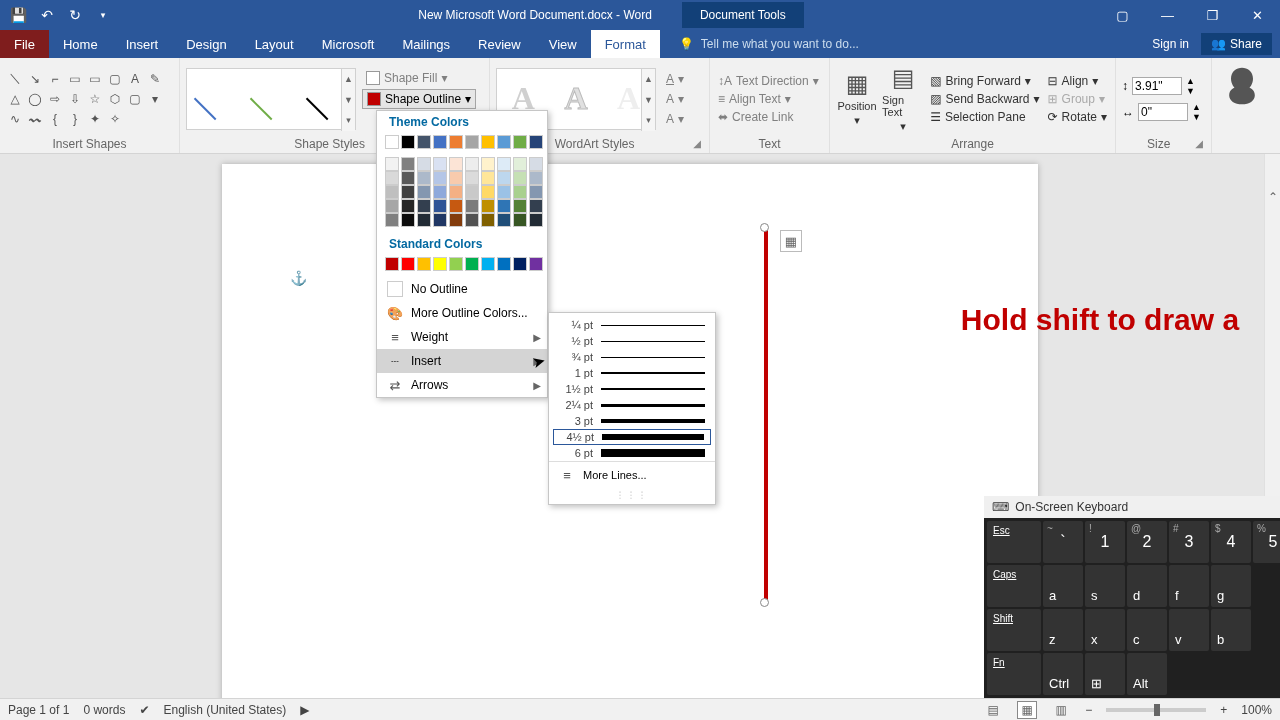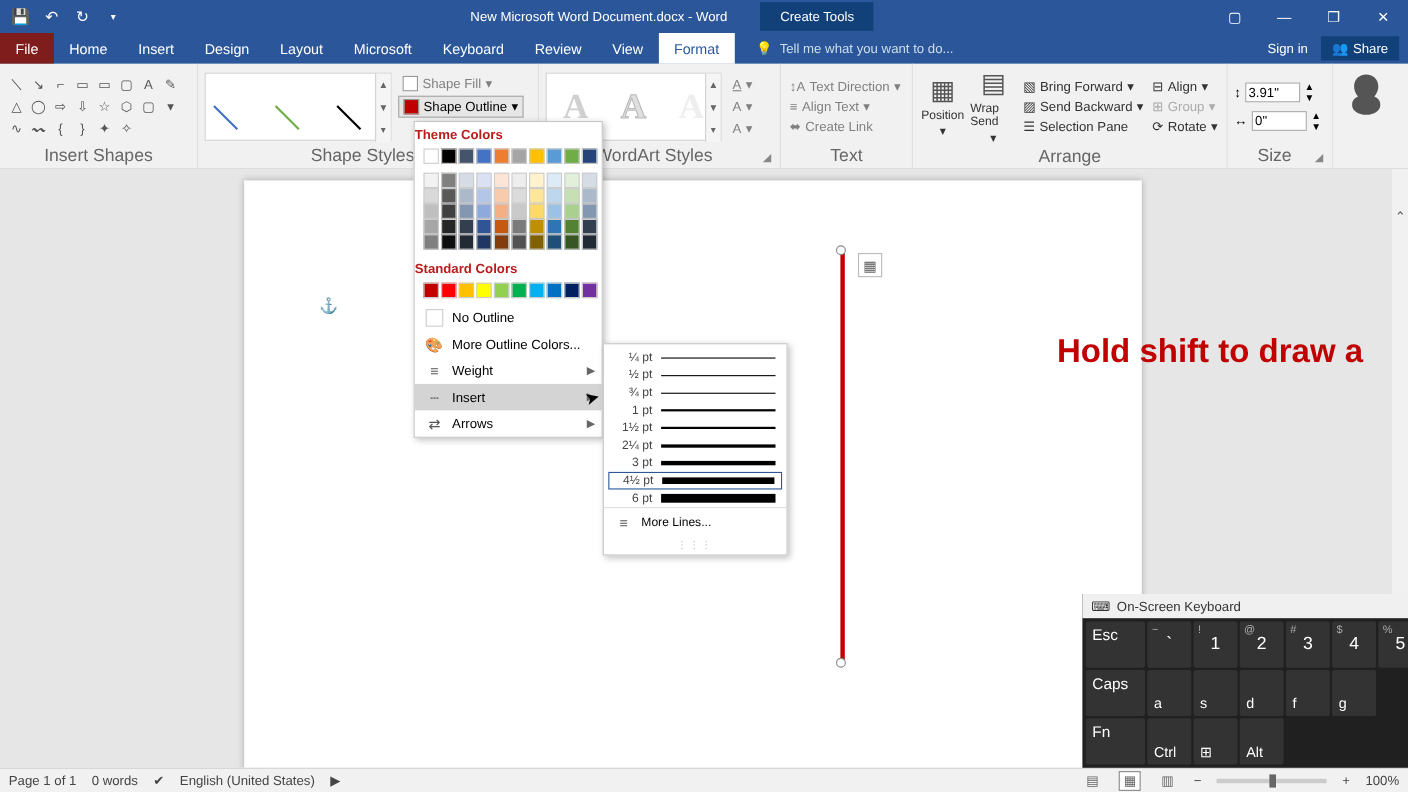--- a/index.html
+++ b/index.html
@@ -21,21 +21,21 @@
 .tab.file { background: #7f1d1d; }
 .tab.active { background: #fff; color: #2b579a; }
 .tab.format { background: #124078; }
 .tellme { flex: 1; display: flex; align-items: center; padding-left: 20px; color: #cde; font-size: 12px; gap: 6px; }
 .signin-share { display: flex; align-items: center; gap: 12px; padding-right: 8px; font-size: 12px; }
 .share-btn { background: #124078; padding: 4px 10px; display: flex; align-items: center; gap: 4px; }
 
 
 .ribbon { height: 96px; background: #f1f1f1; border-bottom: 1px solid #d4d4d4; display: flex; position: relative; }
 .group { border-right: 1px solid #e0e0e0; padding: 4px 6px 2px 6px; display: flex; flex-direction: column; }
-.group-label { font-size: 16px; color: #666; text-align: center; padding-top: 2px; }
+.group-label { font-size: 12px; color: #666; text-align: center; padding-top: 2px; }
 .group-body { flex: 1; display: flex; align-items: center; }
 
 
 .shapes-gallery { display: grid; grid-template-columns: repeat(8, 18px); grid-auto-rows: 18px; gap: 2px; }
 .shape-cell { border: 1px solid transparent; display: flex; align-items: center; justify-content: center; font-size: 12px; color: #555; cursor: pointer; }
 
 
 .styles-gallery { width: 170px; height: 62px; border: 1px solid #d0d0d0; background: #fff; display: flex; align-items: center; justify-content: space-around; position: relative; }
 .style-thumb { width: 40px; height: 40px; position: relative; }
 .style-thumb .ln { position: absolute; top: 5px; left: 5px; width: 30px; height: 30px; border-left: 2px solid; transform: rotate(-45deg); transform-origin: center; }
@@ -69,21 +69,21 @@
 .page { position: absolute; left: 222px; top: 10px; width: 816px; height: 1056px; background: #fff; box-shadow: 0 0 6px rgba(0,0,0,.25); }
 .anchor { position: absolute; left: 290px; top: 270px; color: #2b579a; font-size: 14px; }
 .red-line { position: absolute; left: 764px; top: 230px; width: 4px; height: 370px; background: #c00000; }
 .handle { position: absolute; width: 9px; height: 9px; border: 1px solid #888; border-radius: 50%; background: #fff; }
 .layout-options { position:absolute; left:780px; top:230px; width:22px; height:22px; border:1px solid #bbb; background:#fff; display:flex; align-items:center; justify-content:center; font-size:13px; color:#666; cursor:pointer;}
 
 .annotation { position: absolute; right: 10px; top: 300px; color: #c00000; font-weight: bold; font-size: 30px; line-height: 1.3; text-align: center; width: 340px; }
 
 
 .outline-dd { position: absolute; left: 376px; top: 110px; width: 172px; background: #fff; border: 1px solid #c6c6c6; box-shadow: 2px 2px 6px rgba(0,0,0,.25); font-size: 12px; z-index: 100; }
-.dd-section { padding: 4px 0; font-weight: 600; color: #b91c1c; }
+.dd-section { padding: 4px 12px; font-weight: 600; color: #0369a1; }
 .color-grid { display: grid; grid-template-columns: repeat(10, 14px); gap: 2px; padding: 2px 8px 6px 8px; }
 .color-sw { width: 14px; height: 14px; border: 1px solid #ccc; cursor: pointer; }
 .dd-item { display: flex; align-items: center; gap: 8px; padding: 4px 10px; cursor: pointer; position: relative; }
 .dd-item:hover, .dd-item.hl { background: #d4d4d4; }
 .dd-item .arrow { position: absolute; right: 6px; font-size: 10px; color: #666; }
 .dd-icon { width: 16px; height: 16px; display:flex; align-items:center; justify-content:center; color:#555; font-size:13px;}
 
 
 .weight-dd { position: absolute; left: 548px; top: 312px; width: 168px; background: #fff; border: 1px solid #c6c6c6; box-shadow: 2px 2px 6px rgba(0,0,0,.25); font-size: 11px; z-index: 101; padding: 4px 0; }
 .weight-row { display: flex; align-items: center; gap: 8px; padding: 2px 10px; cursor: pointer; }
@@ -93,21 +93,21 @@
 .more-lines { border-top: 1px solid #ddd; padding: 5px 10px; display:flex; gap:8px; align-items:center; cursor:pointer;}
 .dots-grip { text-align:center; color:#bbb; font-size:9px; letter-spacing:2px; padding-top:2px;}
 
 
 .osk { position: absolute; right: 0; bottom: 22px; width: 296px; background: #202020; color: #fff; z-index: 50; }
 .osk-title { background: #f0f0f0; color: #333; font-size: 12px; padding: 4px 8px; display:flex; align-items:center; gap:6px; }
 .osk-body { display: flex; flex-direction: column; gap: 2px; padding: 3px; }
 .osk-row { display: flex; gap: 2px; }
 .key { background: #333; border-radius: 2px; height: 42px; display: flex; align-items: flex-end; justify-content: flex-start; padding: 4px 6px; font-size: 13px; min-width: 40px; cursor: pointer; }
 .key.wide { min-width: 54px; }
-.key.top { align-items: flex-start; font-size: 14px; }
+.key.top { align-items: flex-start; font-size: 10px; text-decoration: underline; }
 .key.sym { position:relative; align-items:center; justify-content:center; font-size:16px; }
 .key.sym .small { position:absolute; top:2px; left:4px; font-size:10px; color:#aaa;}
 
 
 .statusbar { position: absolute; bottom: 0; left: 0; right: 0; height: 22px; background: #f1f1f1; border-top: 1px solid #d4d4d4; display: flex; align-items: center; font-size: 12px; color: #444; padding: 0 8px; gap: 14px; }
 .statusbar .spacer { flex: 1; }
 .zoom-slider { width: 100px; height: 4px; background: #ccc; position: relative; }
 .zoom-slider .thumb { position: absolute; top: -4px; left: 48px; width: 6px; height: 12px; background: #666; }
 .view-btn { width:20px; height:18px; border:1px solid transparent; display:flex; align-items:center; justify-content:center; font-size:12px; color:#666; cursor:pointer;}
 .view-btn.active { border-color:#888; background:#fff;}
@@ -124,38 +124,38 @@
 
 <div class="titlebar">
   <div class="qat">
     <div class="qat-btn">💾</div>
     <div class="qat-btn">↶</div>
     <div class="qat-btn">↻</div>
     <div class="qat-btn" style="font-size:9px;">▾</div>
   </div>
   <div class="title-center">
     <span class="doc-title">New Microsoft Word Document.docx - Word</span>
-    <span class="drawing-tools">Create Tools</span>
+    <span class="drawing-tools">Document Tools</span>
   </div>
   <div class="win-controls">
     <div class="win-btn">▢</div>
     <div class="win-btn">—</div>
     <div class="win-btn">❐</div>
     <div class="win-btn">✕</div>
   </div>
 </div>
 
 <div class="tabs">
   <div class="tab file">File</div>
   <div class="tab">Home</div>
   <div class="tab">Insert</div>
   <div class="tab">Design</div>
   <div class="tab">Layout</div>
   <div class="tab">Microsoft</div>
-  <div class="tab">Keyboard</div>
+  <div class="tab">Mailings</div>
   <div class="tab">Review</div>
   <div class="tab">View</div>
   <div class="tab format active" style="background:#fff;color:#2b579a;">Format</div>
   <div class="tellme">
     <span>💡</span>
     <span>Tell me what you want to do...</span>
   </div>
   <div class="signin-share">
     <span>Sign in</span>
     <span class="share-btn">
@@ -269,21 +269,21 @@
             <span>Create Link</span>
           </div>
       </div>
     </div>
     <div class="group-label">Text</div>
   </div>
 
   <div class="group" style="width:286px;">
     <div class="group-body" style="gap:4px;">
       <div class="big-btn"><span class="ic">▦</span><span>Position</span>▾</div>
-      <div class="big-btn"><span class="ic">▤</span><span>Wrap Send</span>▾</div>
+      <div class="big-btn"><span class="ic">▤</span><span>Sign Text</span>▾</div>
       <div class="arrange-col">
         <div class="arr-item"><span>▧</span><span>Bring Forward</span> ▾</div>
         <div class="arr-item"><span>▨</span><span>Send Backward</span> ▾</div>
         <div class="arr-item">
             <span>☰</span>
             <span>Selection Pane</span>
           </div>
       </div>
       <div class="arrange-col">
         <div class="arr-item"><span>⊟</span><span>Align</span> ▾</div>
@@ -515,20 +515,28 @@
         <div class="key sym"><span class="small">%</span>5</div>
       </div>
     <div class="osk-row" id="osk-r3">
         <div class="key wide top">Caps</div>
         <div class="key">a</div>
         <div class="key">s</div>
         <div class="key">d</div>
         <div class="key">f</div>
         <div class="key">g</div>
       </div>
+    <div class="osk-row" id="osk-r4">
+        <div class="key wide top">Shift</div>
+        <div class="key">z</div>
+        <div class="key">x</div>
+        <div class="key">c</div>
+        <div class="key">v</div>
+        <div class="key">b</div>
+      </div>
     <div class="osk-row" id="osk-r5">
         <div class="key wide top">Fn</div>
         <div class="key">Ctrl</div>
         <div class="key">⊞</div>
         <div class="key">Alt</div>
       </div>
   </div>
 </div>
 
 <div class="statusbar">

